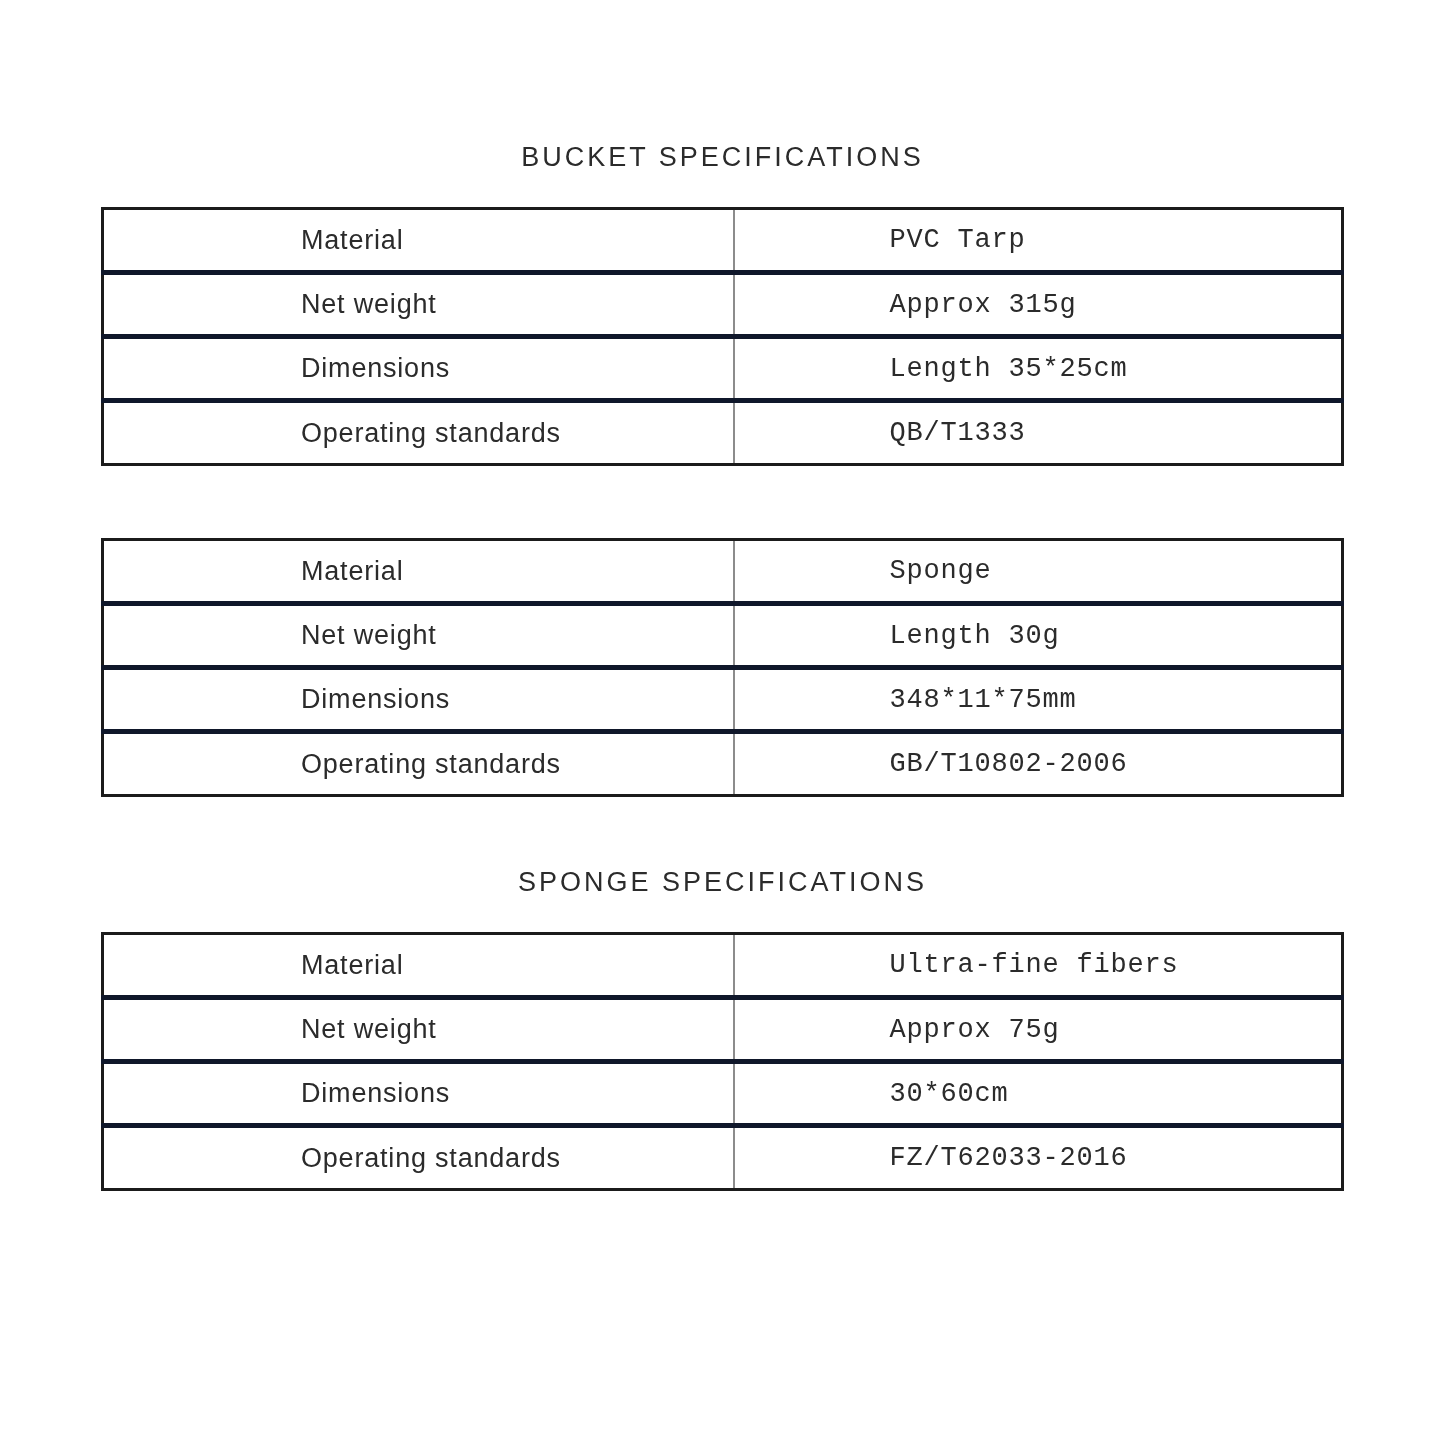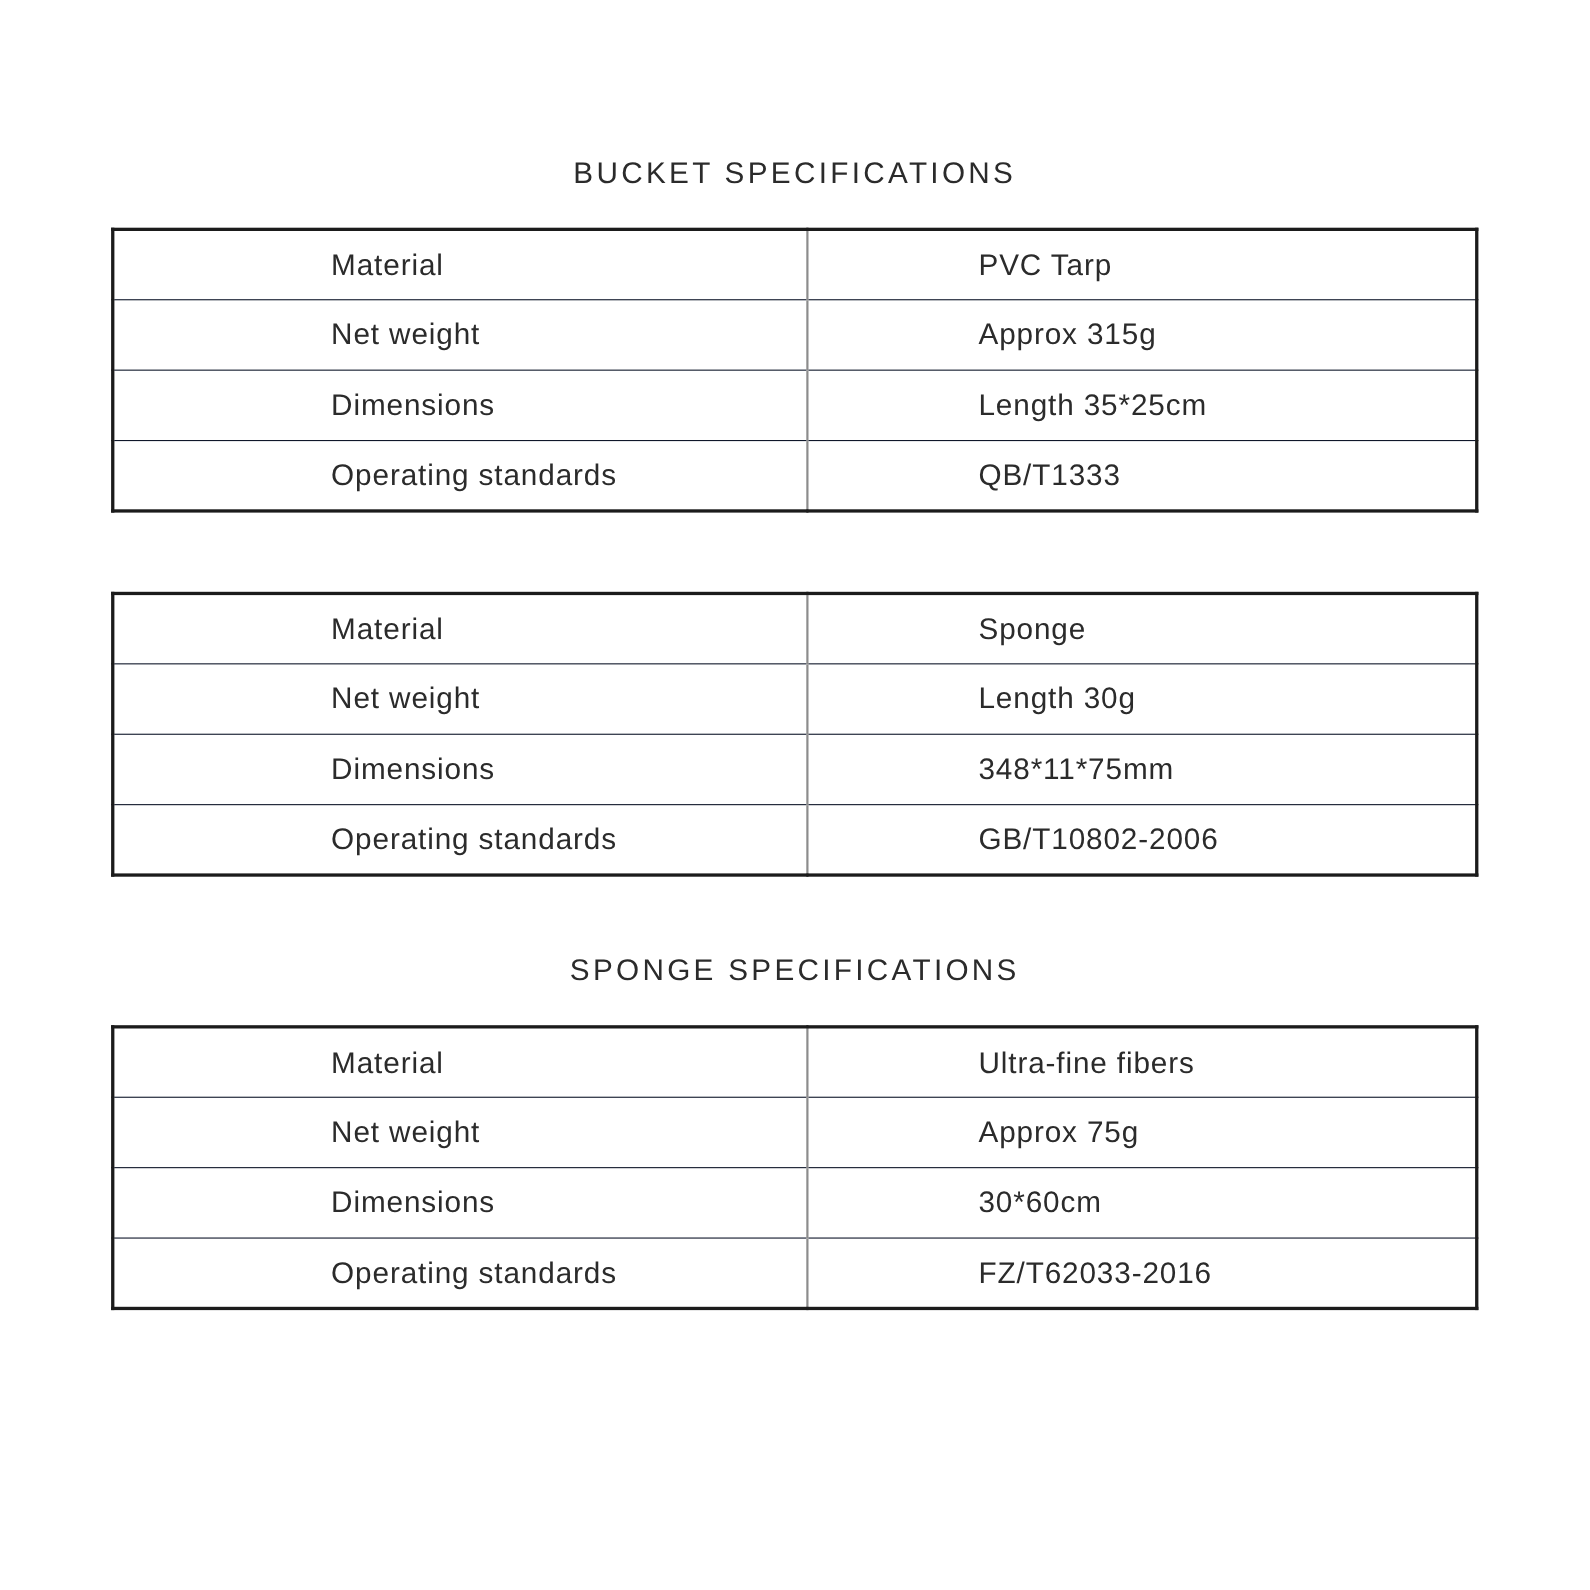--- a/index.html
+++ b/index.html
@@ -37,27 +37,27 @@
   }
   table.spec-table td {
     height: 64px;
     vertical-align: middle;
     font-size: 27px;
     letter-spacing: 0.8px;
     color: #2b2b2b;
     white-space: nowrap;
     overflow: hidden;
   }
-  table.spec-table tr + tr td { border-top: 1px solid #0f172a; }
+  table.spec-table tr + tr td { border-top: 5px solid #0f172a; }
   td.label-cell {
     width: 631px;
     padding-left: 197px;
     border-right: 2px solid #8c8c8c;
   }
-  td.value-cell { padding-left: 155px; }
+  td.value-cell { padding-left: 155px; font-family: Liberation Mono, monospace; }
 </style>
 </head>
 <body>
 
 <div class="canvas">
 
   <section class="spec-section">
     <h2 class="section-title">BUCKET SPECIFICATIONS</h2>
     <table class="spec-table">
       <tbody>

